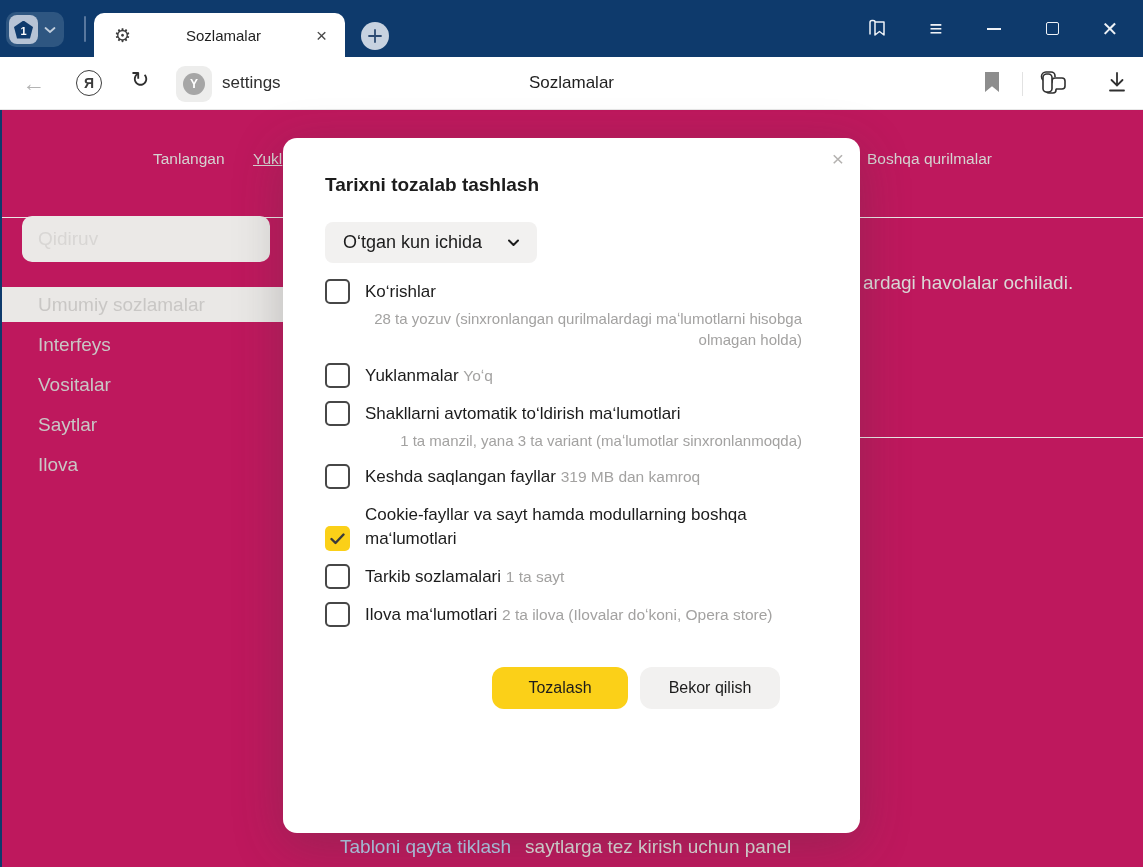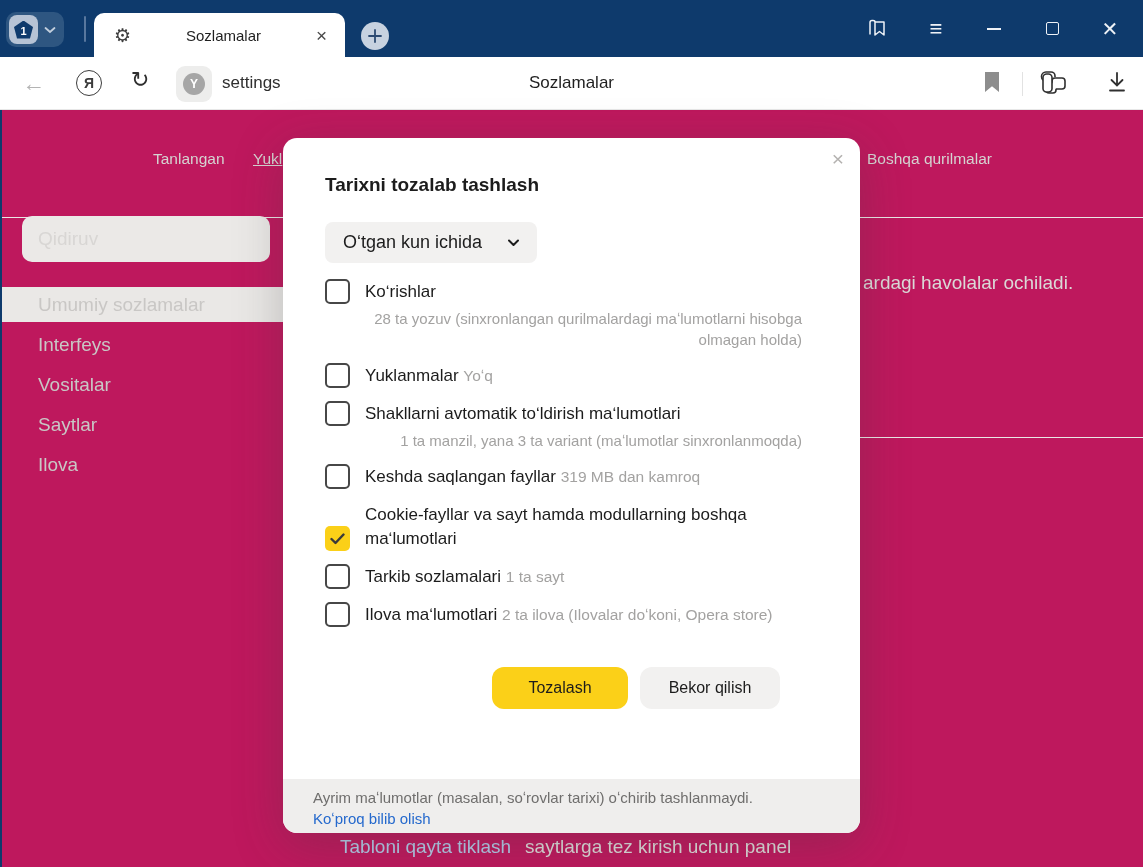--- a/index.html
+++ b/index.html
@@ -248,17 +248,13 @@
         <span class="row-label"><span>Ilova maʻlumotlari</span> <span class="inline-hint">2 ta ilova (Ilovalar doʻkoni, Opera store)</span></span>
       </div>
     </div>
 
     <div class="btn-row">
       <button class="btn btn-primary">Tozalash</button>
       <button class="btn btn-secondary">Bekor qilish</button>
     </div>
   </div>
 
-  <div class="dialog-footer">
-    <div class="footer-note">Ayrim maʻlumotlar (masalan, soʻrovlar tarixi) oʻchirib tashlanmaydi.</div>
-    <a class="footer-link">Koʻproq bilib olish</a>
-  </div>
 </div>
 
 </body></html>

